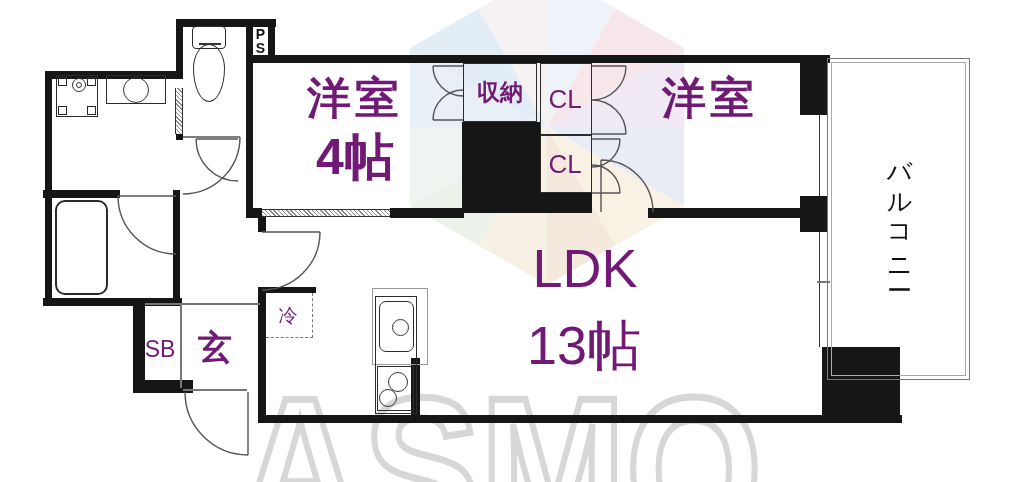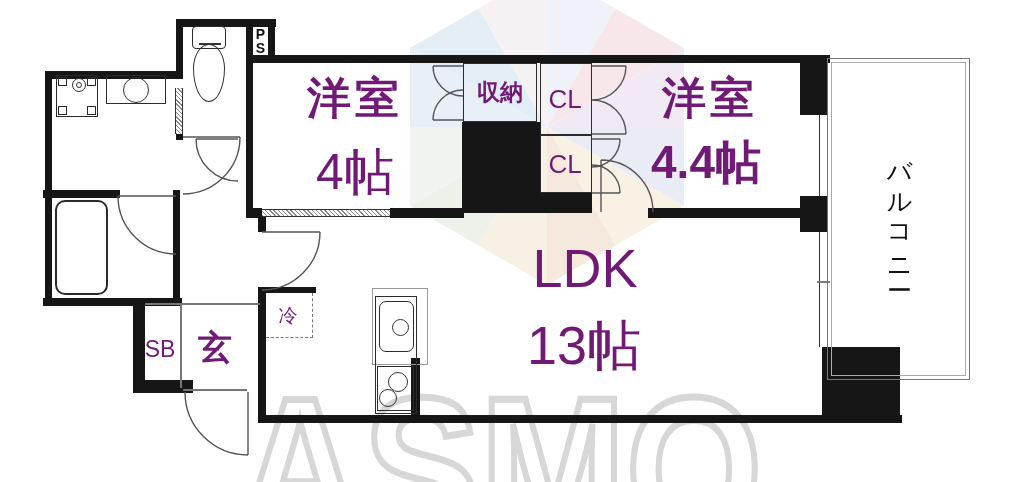--- a/index.html
+++ b/index.html
@@ -132,24 +132,23 @@
       <path d="M185,392 A63 63 0 0 0 248,455 M248,392 L248,455"></path>
       <path d="M320,232 A58 58 0 0 1 262,290 M262,232 L320,232"></path>
       <path d="M433,66 A30 30 0 0 0 463,96 M463,66 L433,66 M433,120 A30 30 0 0 1 463,90 M463,120 L433,120"></path>
       <path d="M626,66 A34 34 0 0 1 592,100 M592,66 L626,66 M626,134 A34 34 0 0 0 592,100 M592,134 L626,134"></path>
       <path d="M620,139 A28 28 0 0 1 592,167 M592,139 L620,139 M620,193 A28 28 0 0 0 592,165 M592,193 L620,193"></path>
       <path d="M601,160 A52 52 0 0 1 653,212 M601,212 L601,160"></path>
     </g>
   </svg>
 
   <div class="lbl" style="left:355px;top:98px;font-size:44px;font-weight:600;letter-spacing:4px;">洋室</div>
-  <div class="lbl" style="left:355px;top:172px;font-size:50px;font-weight:400;">4帖</div>
+  <div class="lbl" style="left:355px;top:157px;font-size:50px;font-weight:700;">4帖</div>
 
   <div class="lbl" style="left:710px;top:98px;font-size:44px;font-weight:600;letter-spacing:4px;">洋室</div>
-  <div class="lbl" style="left:706px;top:163px;font-size:46px;font-weight:600;">4.4帖</div>
 
   <div class="lbl" style="left:585px;top:268px;font-size:54px;font-weight:500;">LDK</div>
   <div class="lbl" style="left:584px;top:346px;font-size:54px;font-weight:500;">13帖</div>
 
   <div class="lbl" style="left:500px;top:92px;font-size:23px;font-weight:600;">収納</div>
   <div class="lbl" style="left:565px;top:99px;font-size:26px;font-weight:500;">CL</div>
   <div class="lbl" style="left:565px;top:164px;font-size:26px;font-weight:500;">CL</div>
 
   <div class="vtext" style="left:884px;top:143px;font-size:25px;font-weight:500;letter-spacing:5px;">バルコニー</div>
 

